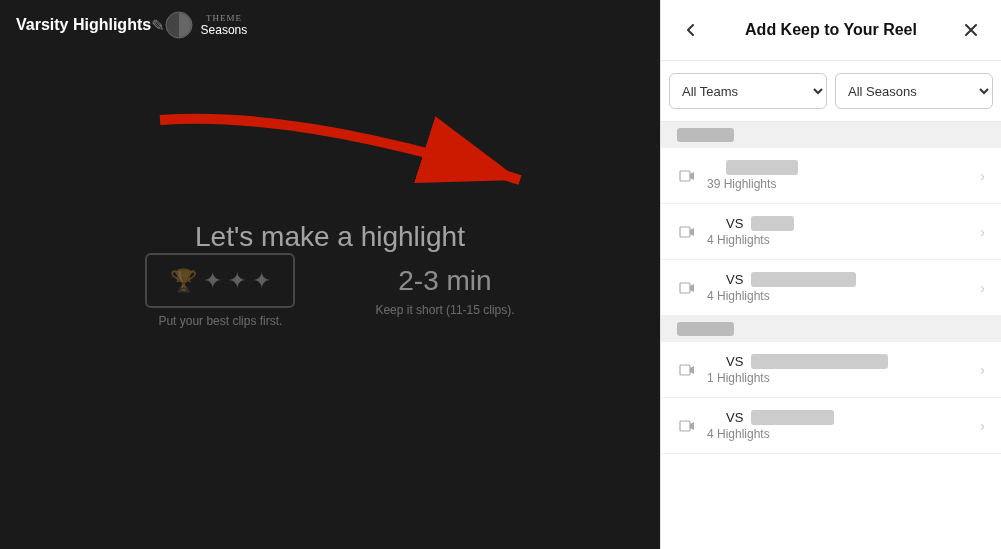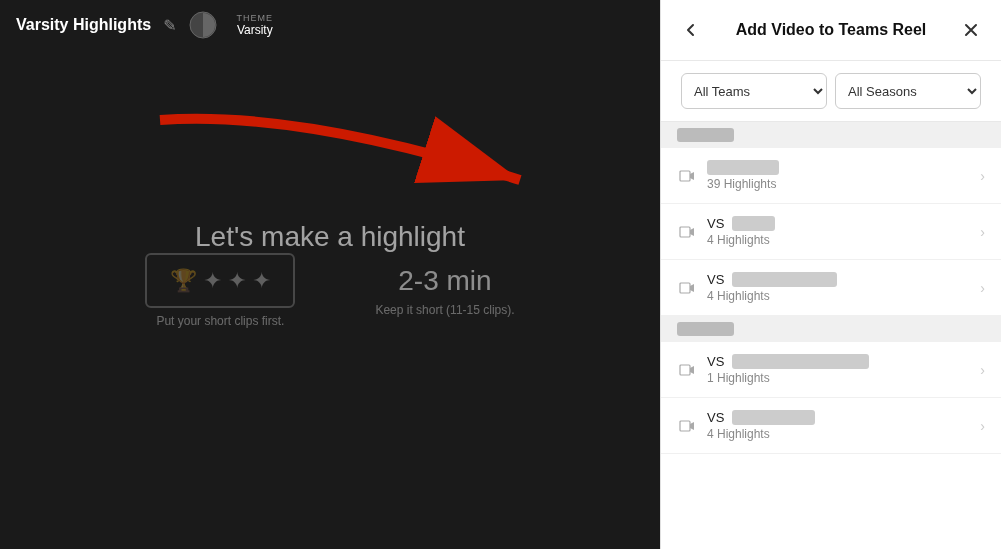--- a/index.html
+++ b/index.html
@@ -26,21 +26,20 @@
 
     .top-bar {
       position: absolute;
       top: 0;
       left: 0;
       right: 0;
       height: 50px;
       display: flex;
       align-items: center;
       padding: 0 16px;
-      gap: 12px;
     }
 
     .app-title {
       color: #fff;
       font-size: 16px;
       font-weight: 600;
     }
 
     .edit-icon {
       color: #888;
@@ -52,20 +51,21 @@
       flex-direction: column;
       align-items: center;
       margin-left: 8px;
     }
 
     .theme-label {
       color: #888;
       font-size: 9px;
       letter-spacing: 1px;
       text-transform: uppercase;
+      font-family: Liberation Serif, serif;
     }
 
     .theme-value {
       color: #fff;
       font-size: 12px;
     }
 
     .center-content {
       display: flex;
       flex-direction: column;
@@ -159,21 +159,21 @@
       align-items: center;
       justify-content: center;
       color: #333;
       font-size: 18px;
       cursor: pointer;
     }
 
     .filters-row {
       display: flex;
       gap: 8px;
-      padding: 12px 20px;
+      padding: 12px 8px;
       border-bottom: 1px solid #e8e8e8;
       align-items: center;
     }
 
     .filter-select {
       flex: 1;
       height: 36px;
       border: 1px solid #ccc;
       border-radius: 6px;
       padding: 0 8px;
@@ -217,20 +217,21 @@
     }
 
     .item-title {
       font-size: 13px;
       font-weight: 500;
       color: #222;
       margin-bottom: 2px;
       display: flex;
       align-items: flex-end;
       gap: 4px;
+      margin-left: 19px;
     }
 
     .item-subtitle {
       font-size: 12px;
       color: #888;
     }
 
     .blurred-text {
       display: inline-block;
       background: #ccc;
@@ -269,30 +270,30 @@
   <div class="top-bar">
     <span class="app-title">Varsity Highlights</span>
     <span class="edit-icon">✎</span>
 
     <svg width="28" height="28">
       <circle cx="14" cy="14" r="13" fill="#444" stroke="#666" stroke-width="1"></circle>
       <path d="M14 2 A12 12 0 0 1 14 26 Z" fill="#666"></path>
     </svg>
     <div class="theme-area">
       <span class="theme-label">THEME</span>
-      <span class="theme-value">Varsity</span>
+      <span class="theme-value">Seasons</span>
     </div>
   </div>
 
   <div class="center-content">
     <span class="highlight-text">Let's make a highlight</span>
     <div class="bottom-hints">
       <div class="hint-box">
         <div class="trophy-box">🏆 ✦ ✦ ✦</div>
-        <span class="hint-label">Put your short clips first.</span>
+        <span class="hint-label">Put your best clips first.</span>
       </div>
       <div class="hint-box">
         <span class="time-text">2-3 min</span>
         <span class="hint-label">Keep it short (11-15 clips).</span>
       </div>
     </div>
   </div>
 
   <svg class="arrow-svg" width="500" height="120" style="position:absolute; top:100px; left:100px; pointer-events:none;">
     <defs>
@@ -305,21 +306,21 @@
 </div>
 
 <div class="right-panel">
 
   <div class="right-header">
     <div class="back-btn">
       <svg width="18" height="18" viewBox="0 0 18 18">
         <path d="M11 4 L6 9 L11 14" stroke="#333" stroke-width="2" fill="none" stroke-linecap="round" stroke-linejoin="round"></path>
       </svg>
     </div>
-    <span class="panel-title">Add Video to Teams Reel</span>
+    <span class="panel-title">Add Keep to Your Reel</span>
     <div class="close-btn">
       <svg width="18" height="18" viewBox="0 0 18 18">
         <path d="M4 4 L14 14 M14 4 L4 14" stroke="#333" stroke-width="2" stroke-linecap="round"></path>
       </svg>
     </div>
   </div>
 
   <div class="filters-row">
     <select class="filter-select">
       <option>All Teams</option>

